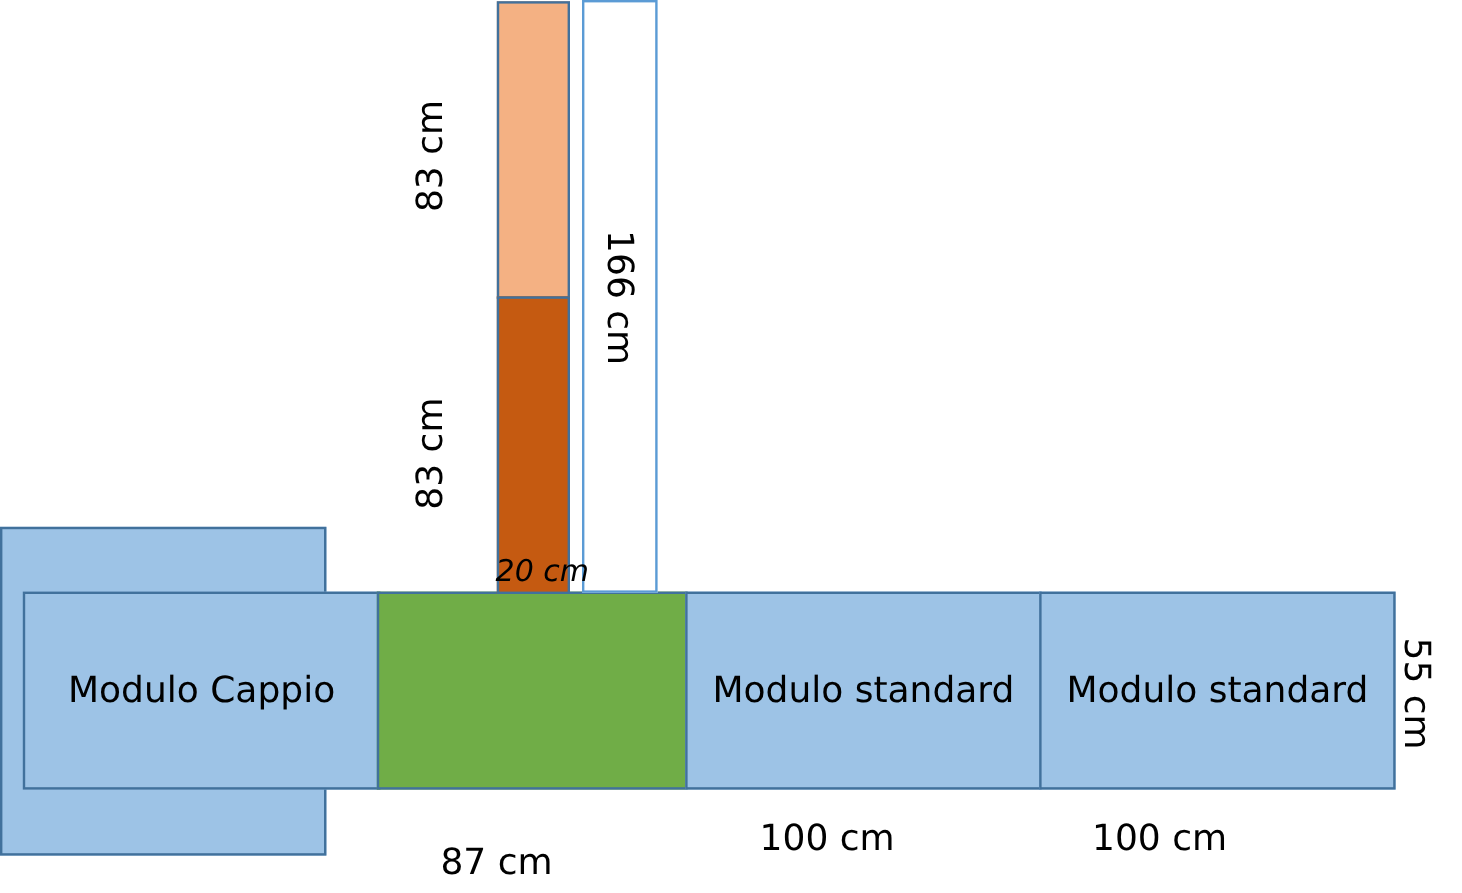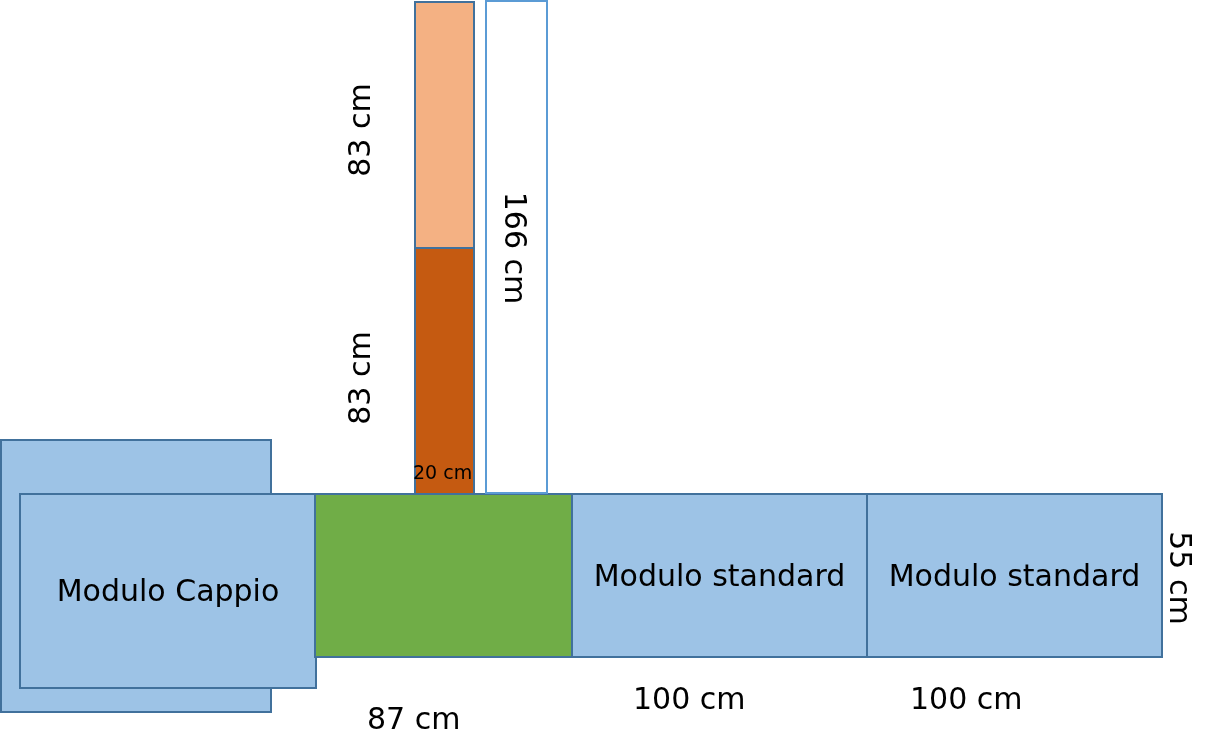--- a/index.html
+++ b/index.html
@@ -8,28 +8,28 @@
     .box { position: absolute; box-sizing: border-box; }
     .blue { background: #9dc3e6; border: 2px solid #41719c; }
     .green { background: #70ad47; border: 2px solid #41719c; }
     .peach { background: #f4b183; border: 2px solid #41719c; }
     .rust { background: #c55a11; border: 2px solid #41719c; }
     .outline { background: #ffffff; border: 2px solid #5b9bd5; }
     .label { position: absolute; font-size: 30px; white-space: nowrap; line-height: 1; }
     .center { display: flex; align-items: center; justify-content: center; }
     .rot-ccw { transform: rotate(-90deg); transform-origin: center center; }
     .rot-cw { transform: rotate(90deg); transform-origin: center center; }
-    .small { font-size: 19px; }
+    .small { font-size: 25px; font-style: italic; }
   </style>
 </head>
 <body>
 
 <div class="box blue" style="left:0px; top:439px; width:272px; height:274px;"></div>
 
-<div class="box blue center" style="left:19px; top:493px; width:298px; height:196px;">
+<div class="box blue center" style="left:19px; top:493px; width:298px; height:165px;">
   <span class="label" style="position:static;">Modulo Cappio</span>
 </div>
 <div class="box green" style="left:314px; top:493px; width:259px; height:165px;"></div>
 <div class="box blue center" style="left:571px; top:493px; width:297px; height:165px;">
   <span class="label" style="position:static;">Modulo standard</span>
 </div>
 <div class="box blue center" style="left:866px; top:493px; width:297px; height:165px;">
   <span class="label" style="position:static;">Modulo standard</span>
 </div>
 

